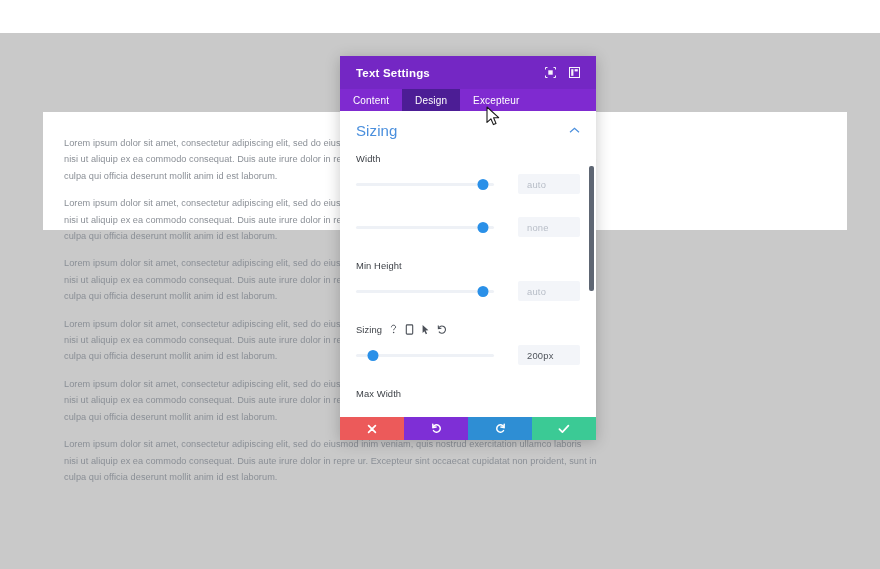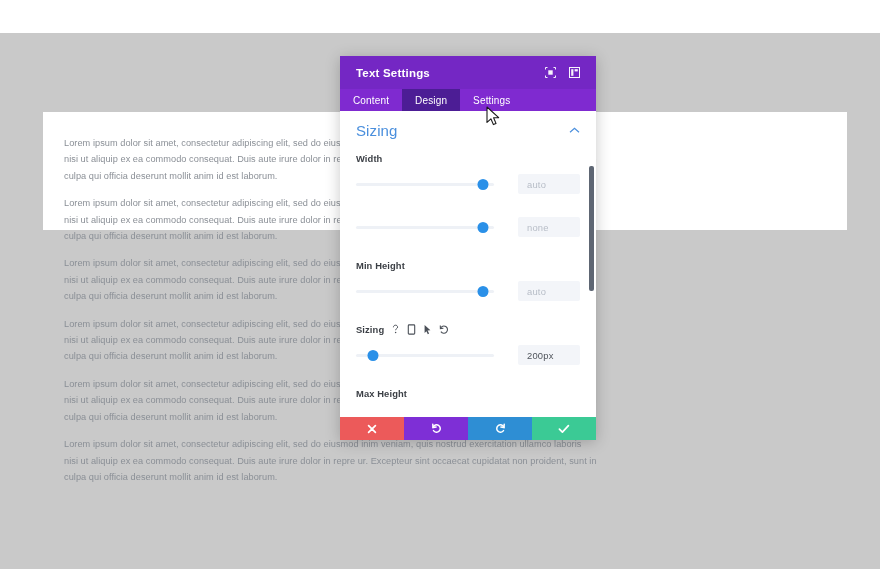--- a/index.html
+++ b/index.html
@@ -82,21 +82,21 @@
   .section-head {
     display:flex; align-items:center; justify-content:space-between;
     padding-top:11px; padding-bottom:10px;
   }
   .section-title { font-size:15px; color:#4a8fdd; letter-spacing:0.1px; }
   .chev { width:11px; height:7px; }
   .chev svg { display:block; }
 
   .field { padding-top:4px; padding-bottom:2px; }
   .field-label-row {
-    display:flex; align-items:flex-end; gap:7px; margin-bottom:10px;font-weight:bold;
+    display:flex; align-items:flex-end; gap:7px; margin-bottom:10px;
   }
   .field-label { font-size:9.4px; color:#3b3f45; letter-spacing:0.1px; }
   .mini-icon { width:9px; height:11px; display:block; color:#4b5058; }
   .mini-icon svg { display:block; }
 
   .slider-row { display:flex; align-items:center; gap:24px; margin-bottom:17px; }
   .slider { position:relative; height:13px; flex:1; }
   .slider-track {
     position:absolute; left:0; right:0; top:5px; height:3px;
     background:#eef1f6; border-radius:2px;
@@ -197,21 +197,21 @@
             <rect x="2.2" y="2.2" width="2.2" height="6.6" fill="#ffffff" stroke="none"></rect>
             <rect x="5.6" y="2.2" width="3.2" height="2.2" fill="#ffffff" stroke="none"></rect>
           </svg>
         </span>
       </span>
     </div>
 
     <div id="modal-tabs">
       <div class="tab">Content</div>
       <div class="tab active">Design</div>
-      <div class="tab">Settings</div>
+      <div class="tab">Excepteur</div>
     </div>
 
     <div id="modal-body">
       <div id="modal-scroll-area">
 
         <div class="section-head">
           <span class="section-title">Sizing</span>
           <span class="chev">
             <svg width="11" height="7" viewBox="0 0 11 7" fill="none" stroke="#4a8fdd" stroke-width="1.2">
               <path d="M1 5.2 L5.5 1.4 L10 5.2"></path>
@@ -285,21 +285,21 @@
             <div class="slider">
               <div class="slider-track"></div>
               <div class="slider-knob" style="left:12%"></div>
             </div>
             <div class="value-box filled">200px</div>
           </div>
         </div>
 
         <div class="field">
           <div class="field-label-row">
-            <span class="field-label">Max Height</span>
+            <span class="field-label">Max Width</span>
           </div>
 
         </div>
 
       </div>
 
       <div id="modal-scrollbar">
         <div id="modal-scroll-thumb"></div>
       </div>
     </div>

